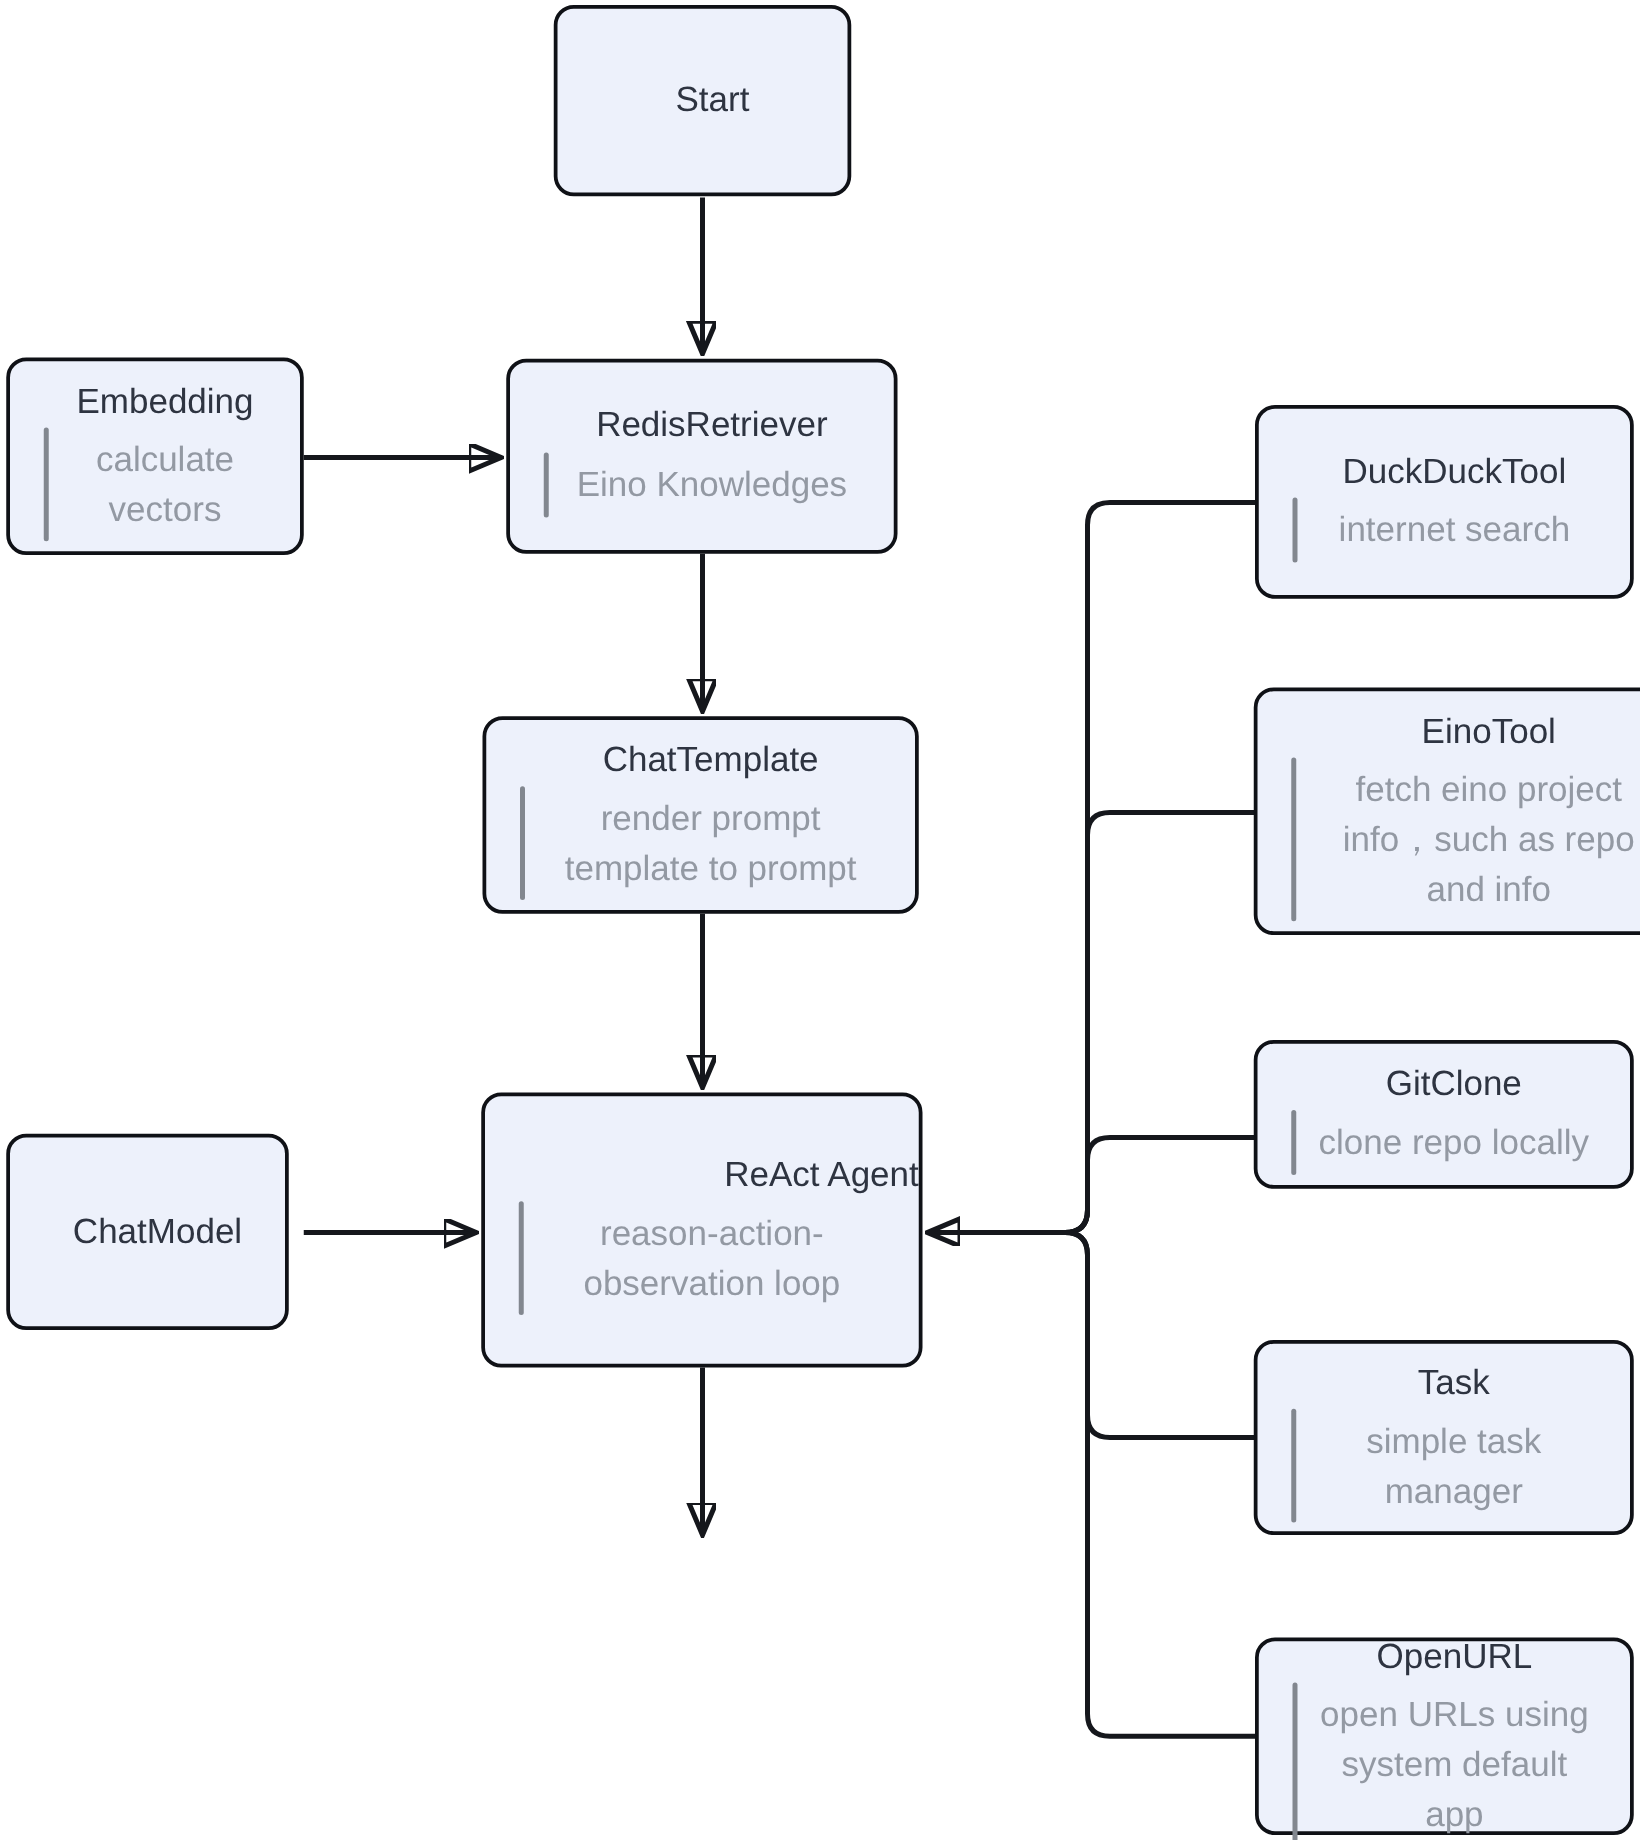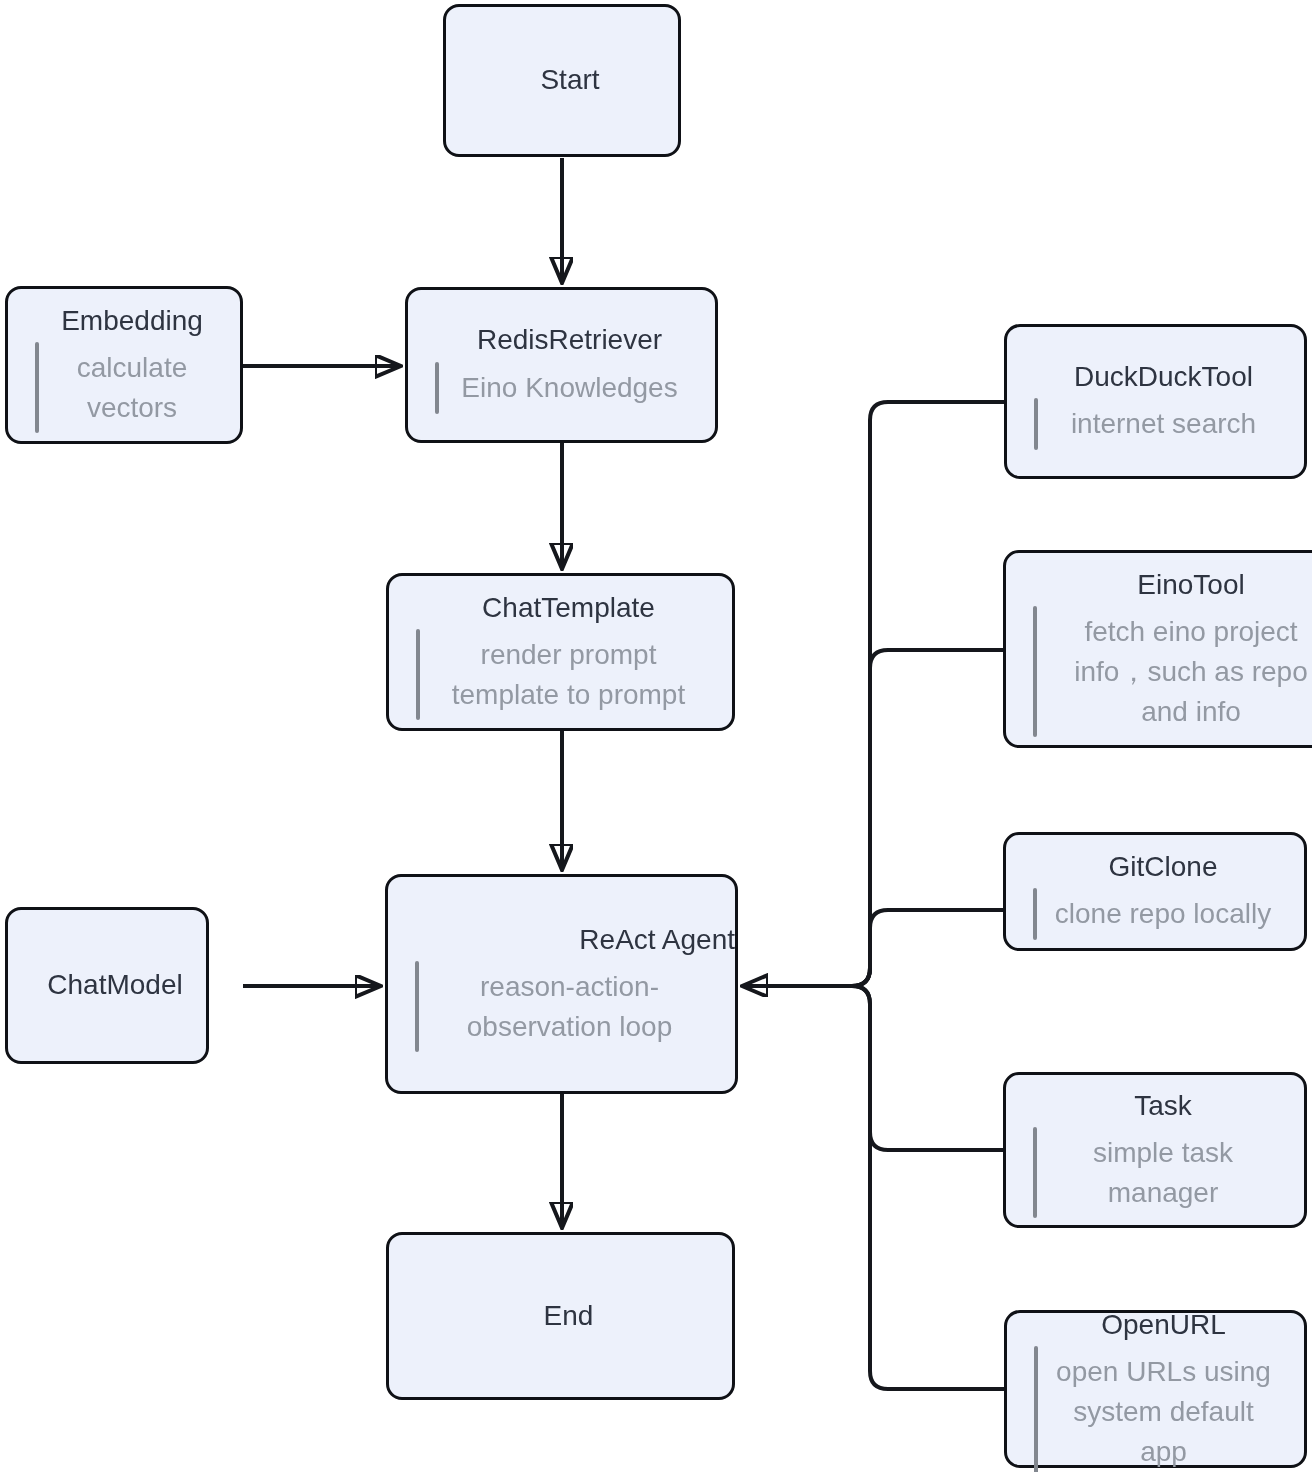--- a/index.html
+++ b/index.html
@@ -64,21 +64,21 @@
     color: #9399a3;
     text-align: center;
     line-height: 1.42;
     max-width: calc(100% - 58px);
   }
   
   .n-start        { left: 443px;  top: 4px;    width: 238px; height: 153px; }
   .n-embedding    { left: 5px;    top: 286px;  width: 238px; height: 158px; }
   .n-redis        { left: 405px;  top: 287px;  width: 313px; height: 156px; }
   .n-chattemplate { left: 386px;  top: 573px;  width: 349px; height: 158px; }
-  .n-chatmodel    { left: 5px;    top: 907px;  width: 204px; height: 157px; }
+  .n-chatmodel    { left: 5px;    top: 907px;  width: 226px; height: 157px; }
   .n-react        { left: 385px;  top: 874px;  width: 353px; height: 220px; align-items: flex-end; }
   .n-end          { left: 386px;  top: 1232px; width: 349px; height: 168px; }
   .n-duck         { left: 1004px; top: 324px;  width: 303px; height: 155px; }
   .n-eino         { left: 1003px; top: 550px;  width: 360px; height: 198px; }
   .n-git          { left: 1003px; top: 832px;  width: 304px; height: 119px; }
   .n-task         { left: 1003px; top: 1072px; width: 304px; height: 156px; }
   .n-open         { left: 1004px; top: 1310px; width: 303px; height: 158px; }
   
   .n-chattemplate .subtext { max-width: 240px; }
   .n-task .subtext         { max-width: 190px; }
@@ -140,23 +140,20 @@
   </div>
 
   <div class="node n-react">
     <div class="title">ReAct Agent</div>
     <div class="sub">
       <span class="bar"></span>
       <div class="subtext">reason-action-observation loop</div>
     </div>
   </div>
 
-  <div class="node n-end">
-    <div class="title">End</div>
-  </div>
 
   <div class="node n-duck">
     <div class="title">DuckDuckTool</div>
     <div class="sub">
       <span class="bar"></span>
       <div class="subtext">internet search</div>
     </div>
   </div>
 
   <div class="node n-eino">

